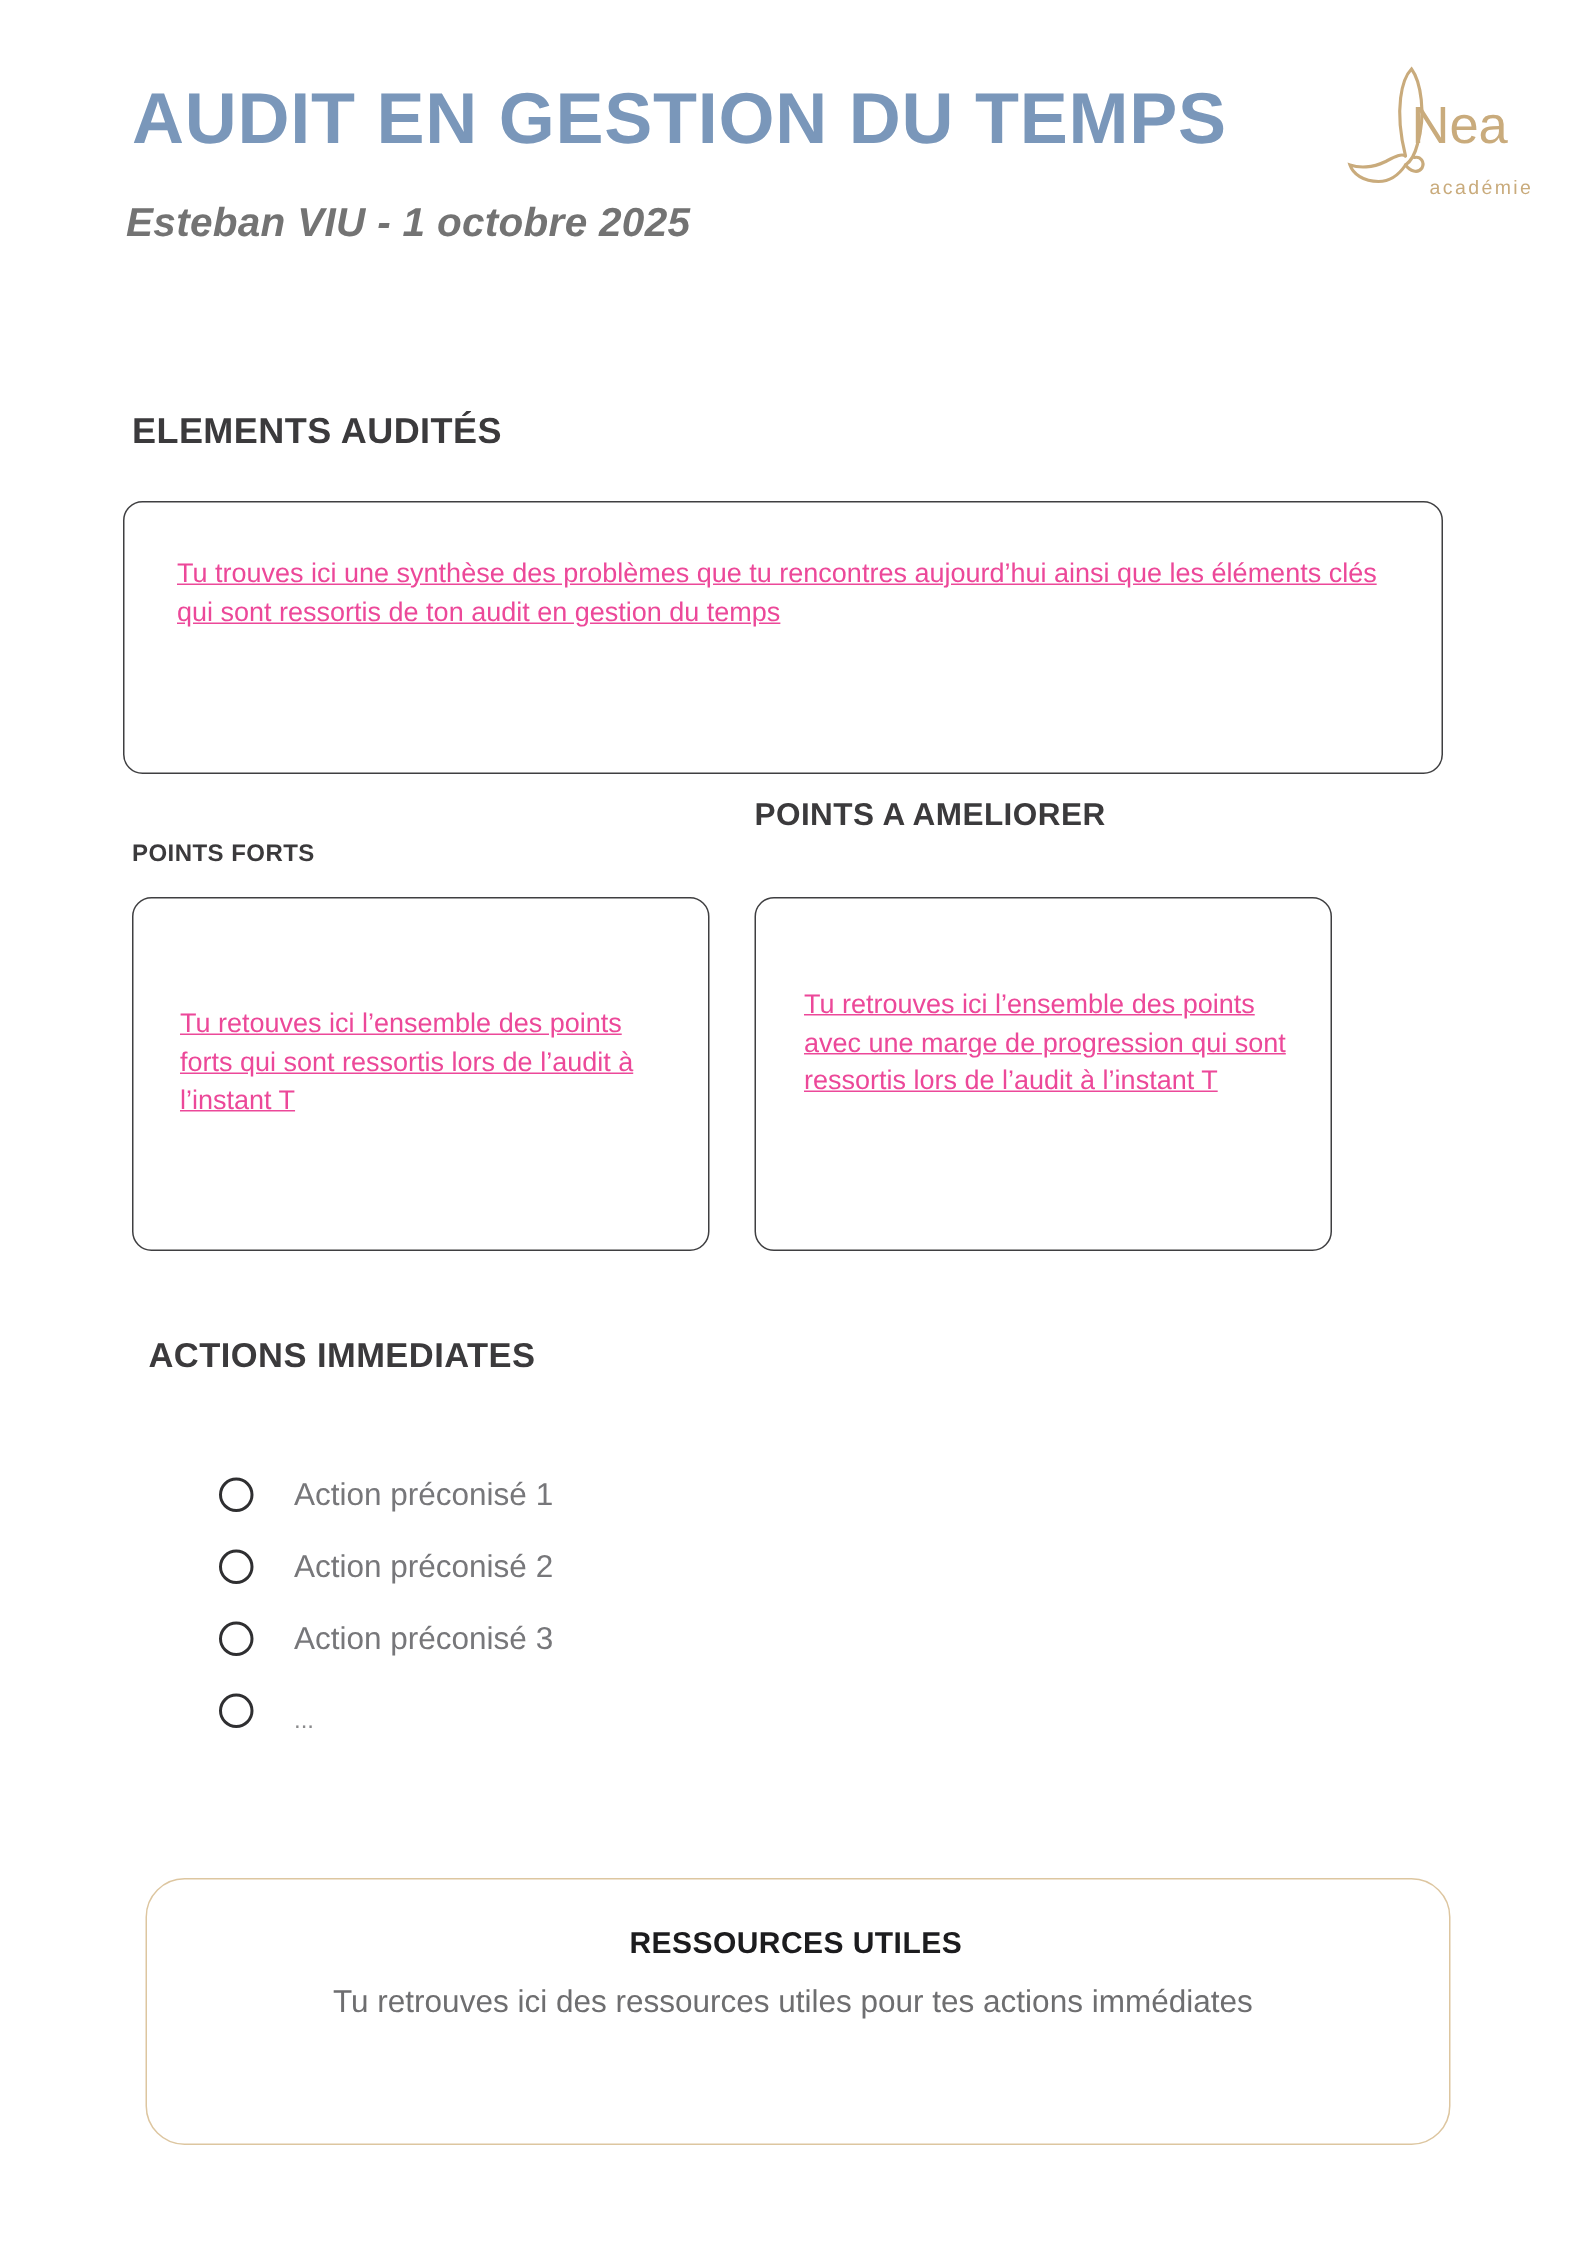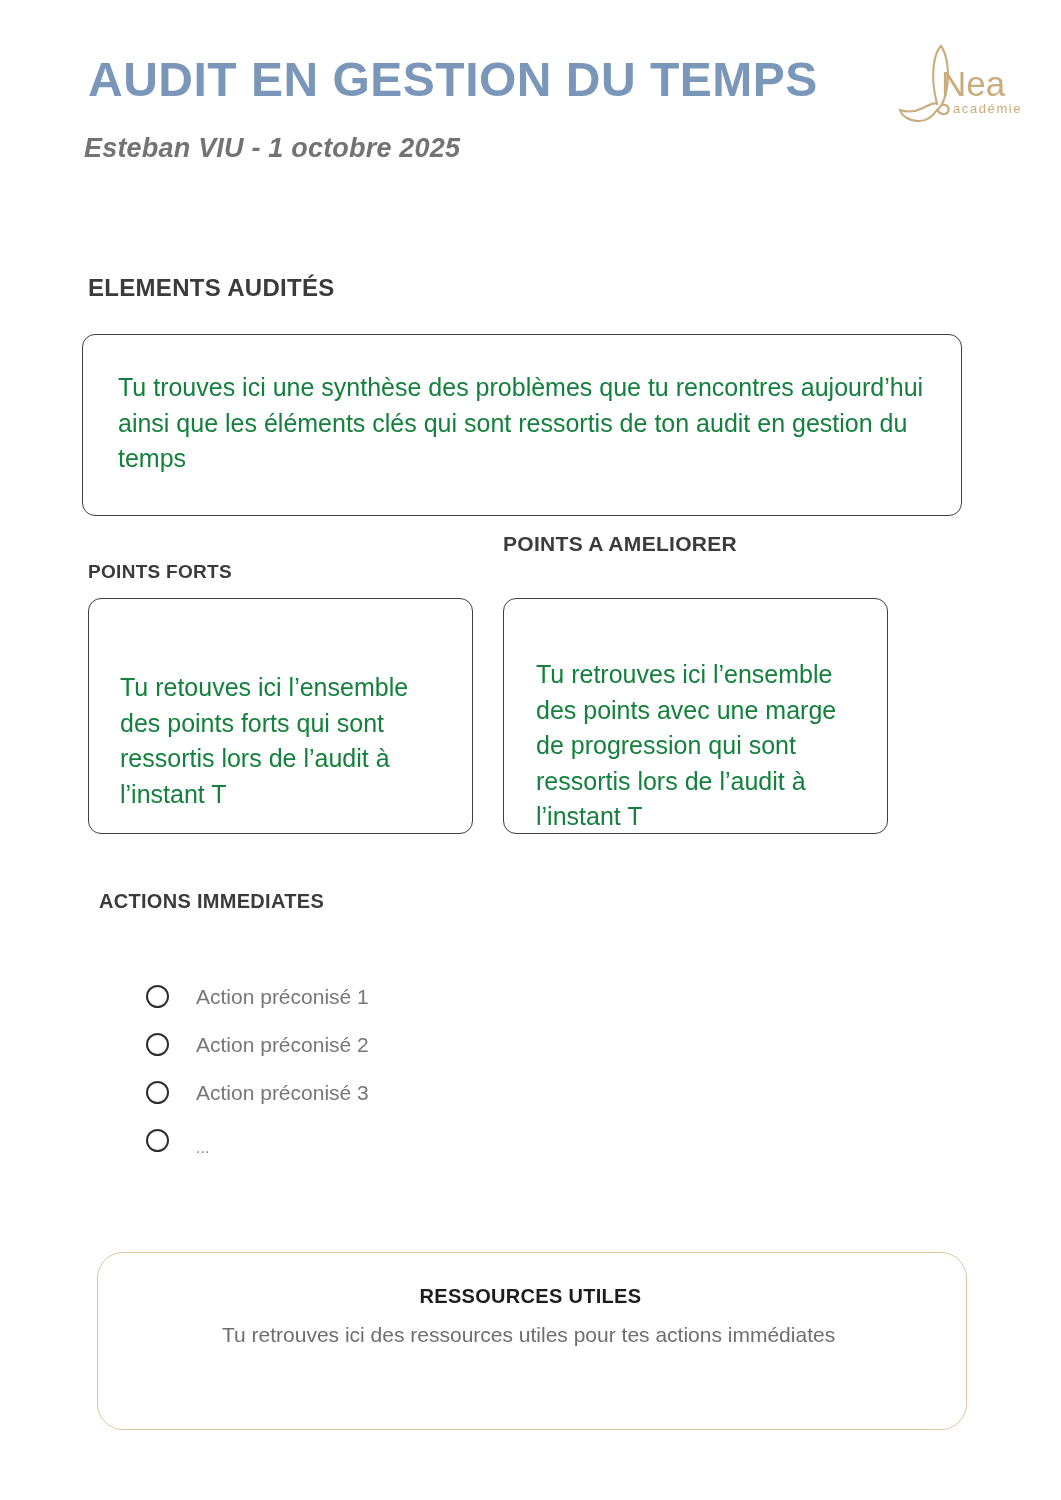--- a/index.html
+++ b/index.html
@@ -62,55 +62,56 @@
   .logo-name {
     font-size: 35px;
     color: #c9ab7c;
     font-family: "Liberation Sans", sans-serif;
     letter-spacing: 0px;
   }
   .logo-sub {
     font-size: 13px;
     color: #c9ab7c;
     letter-spacing: 1.6px;
-    margin-top: 1px;
+    margin-top: 17px;
     margin-left: 12px;
   }
 
   
   .section-heading {
     position: absolute;
     font-weight: bold;
     color: #3b3a3c;
     letter-spacing: 0.3px;
     white-space: nowrap;
   }
   #h-elements  { left: 88px;  top: 274px; font-size: 24px; }
-  #h-forts     { left: 88px;  top: 561px; font-size: 19px; }
+  #h-forts     { left: 88px;  top: 561px; font-size: 16px; }
   #h-ameliorer { left: 503px; top: 532px; font-size: 21px; }
-  #h-actions   { left: 99px;  top: 890px; font-size: 20px; text-align: center; }
+  #h-actions   { left: 99px;  top: 890px; font-size: 23px; text-align: center; }
 
   
   .box {
     position: absolute;
     border: 1.6px solid #3f3f41;
     border-radius: 13px;
     background: #ffffff;
     box-sizing: border-box;
   }
   #box-elements { left: 82px;  top: 334px; width: 880px; height: 182px; }
   #box-forts    { left: 88px;  top: 598px; width: 385px; height: 236px; }
   #box-ameliorer{ left: 503px; top: 598px; width: 385px; height: 236px; }
 
   .box-text {
     position: absolute;
-    color: #15803d;
-    font-size: 25px;
+    color: #ec4899;
+    font-size: 18px;
     line-height: 1.42;
     white-space: pre-line;
+    text-decoration: underline;
   }
   #t-elements  { left: 118px; top: 370px; width: 820px; }
   #t-forts     { left: 120px; top: 670px; width: 320px; }
   #t-ameliorer { left: 536px; top: 657px; width: 330px; }
 
   
   .actions-list {
     position: absolute;
     left: 146px;
     top: 972px;

